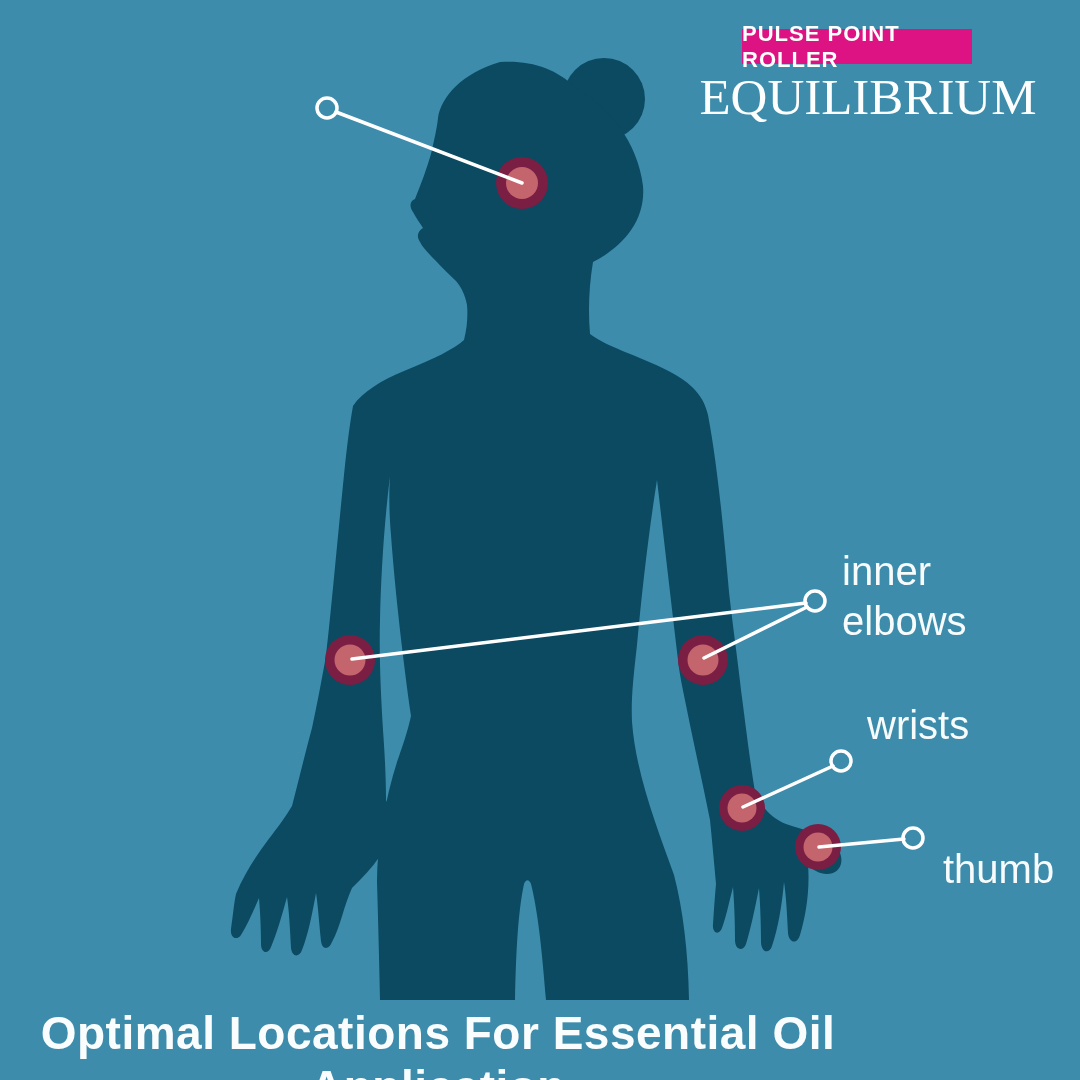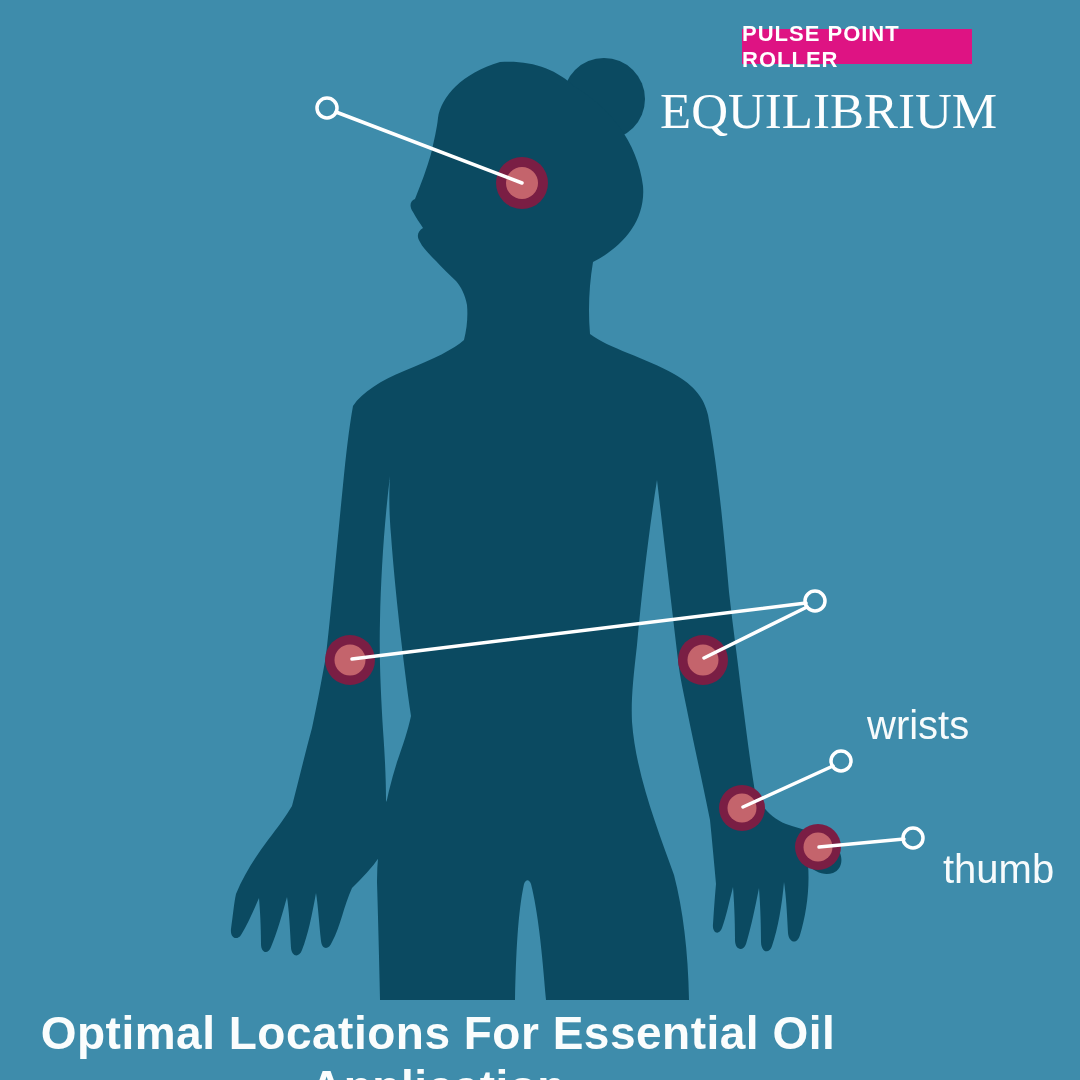--- a/index.html
+++ b/index.html
@@ -44,22 +44,23 @@
   }
   .badge span {
     font-size: 22px;
     font-weight: 700;
     letter-spacing: 1px;
     color: #FFFFFF;
   }
   .brand {
     position: absolute;
     left: 660px;
-    top: 82px;
+    top: 68px;
     width: 416px;
+    text-align: center;
     font-family: "Liberation Serif", serif;
     font-size: 51px;
     font-weight: 400;
     letter-spacing: 0px;
     color: #FDFEFE;
   }
   .footer-title {
     position: absolute;
     left: 0;
     top: 1006px;
@@ -196,20 +197,24 @@
     </g>
   </svg>
 
   <div class="badge">
     <span>PULSE POINT ROLLER</span>
   </div>
 
   <div class="brand">EQUILIBRIUM</div>
 
 
+  <div class="pointer-label" style="left:842px; top:546px;">
+    <div>inner</div>
+    <div>elbows</div>
+  </div>
 
   <div class="pointer-label" style="left:867px; top:700px;">
     <div>wrists</div>
   </div>
 
   <div class="pointer-label" style="left:943px; top:812px;margin-top:32px;">
     <div>thumb</div>
   </div>
 
   <div class="footer-title">Optimal Locations For Essential Oil Application</div>

